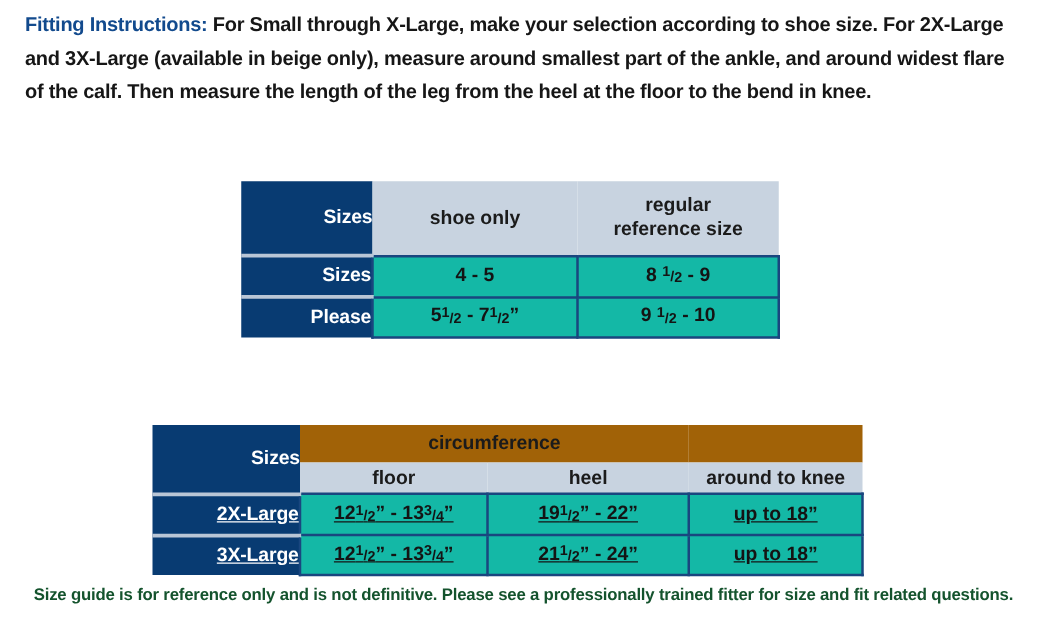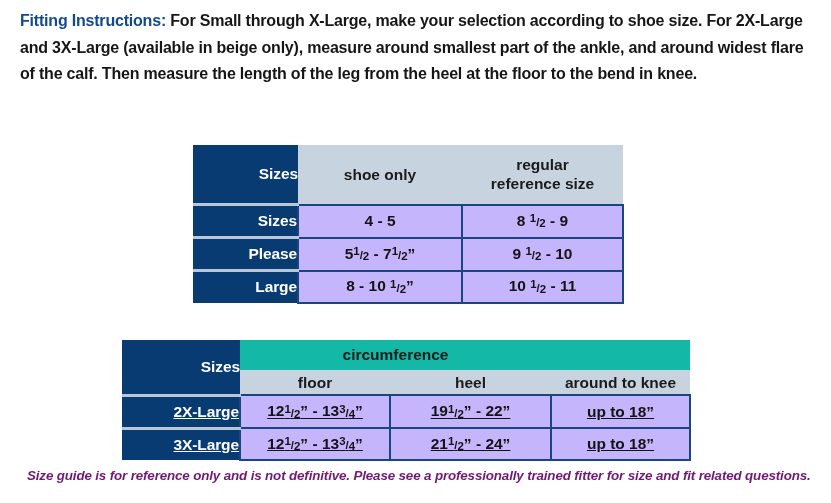--- a/index.html
+++ b/index.html
@@ -72,31 +72,31 @@
     text-align: center;
     font-size: 15.5px;
     line-height: 19px;
     vertical-align: bottom;
     padding-bottom: 7px;
   }
   .hdr-cell.stack {
     line-height: 19px;
   }
   .hdr-group {
-    background: #14b8a6;
+    background: #a16207;
     color: #1b1b1b;
     text-align: center;
     font-size: 15.5px;
     vertical-align: bottom;
     padding-bottom: 1px;
   }
 
   
   .data-cell {
-    background: #c4b5fd;
+    background: #14b8a6;
     color: #141414;
     text-align: center;
     font-size: 15.5px;
     border: 2px solid #19467F;
     white-space: nowrap;
   }
 
   
   .frac {
     font-size: 0.74em;
@@ -131,25 +131,24 @@
   #table-xl-size .hdr-row td { height: 24px; }
   #table-xl-size .body-row td { height: 30px; text-decoration: underline; }
 
   
   #footer-note {
     position: absolute;
     left: 27px;
     top: 468px;
     width: 790px;
     font-family: "Liberation Sans", sans-serif;
-    font-style: italic;
     font-weight: 600;
     font-size: 13.4px;
     letter-spacing: -0.15px;
-    color: #701a75;
+    color: #14532d;
   }
 </style>
 </head>
 <body>
 
 <div id="intro-block"><span class="lead">Fitting Instructions:</span><span> For Small through X-Large, make your selection according to shoe size. For 2X-Large and 3X-Large (available in beige only), measure around smallest part of the ankle, and around widest flare of the calf. Then measure the length of the leg from the heel at the floor to the bend in knee.</span></div>
 
 <table class="size-table" id="table-shoe-size">
   <colgroup>
     <col class="c-sizes">
@@ -173,25 +172,20 @@
       <td class="data-cell">4 - 5</td>
       <td class="data-cell">8&nbsp;<span class="frac"><span class="num">1</span>/<span class="den">2</span></span>&nbsp;- 9</td>
     </tr>
 
     <tr class="body-row">
       <td class="row-label">Please</td>
       <td class="data-cell">5<span class="frac"><span class="num">1</span>/<span class="den">2</span></span> - 7<span class="frac"><span class="num">1</span>/<span class="den">2</span></span>”</td>
       <td class="data-cell">9&nbsp;<span class="frac"><span class="num">1</span>/<span class="den">2</span></span>&nbsp;- 10</td>
     </tr>
 
-    <tr class="body-row">
-      <td class="row-label">Large</td>
-      <td class="data-cell">8 - 10&nbsp;<span class="frac"><span class="num">1</span>/<span class="den">2</span></span>”</td>
-      <td class="data-cell">10&nbsp;<span class="frac"><span class="num">1</span>/<span class="den">2</span></span>&nbsp;- 11</td>
-    </tr>
 
   </tbody>
 </table>
 
 <table class="size-table" id="table-xl-size">
   <colgroup>
     <col class="c-sizes">
       <col class="c-ankle">
       <col class="c-calf">
       <col class="c-knee">

